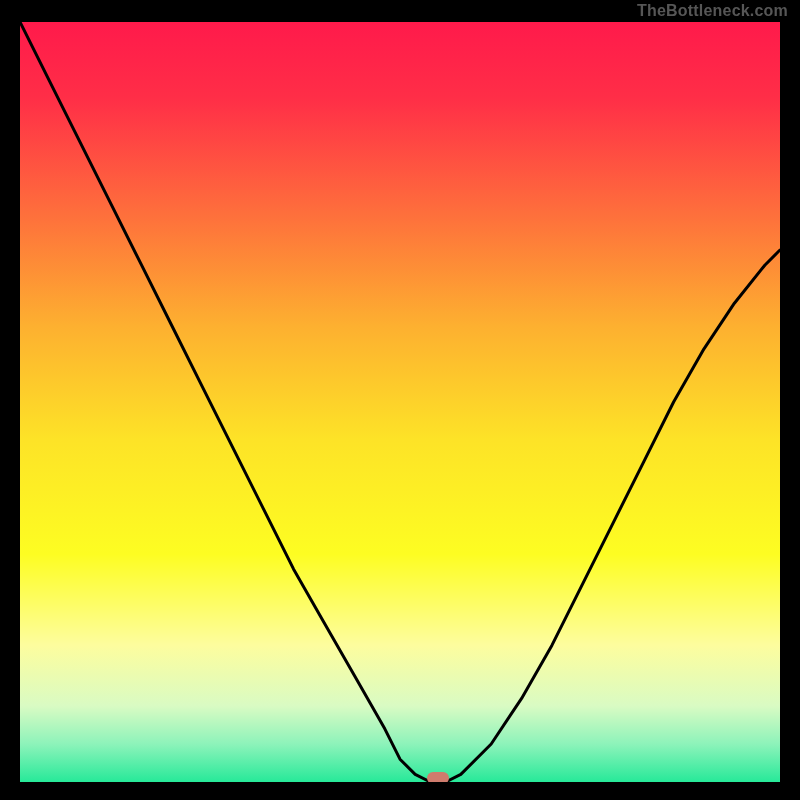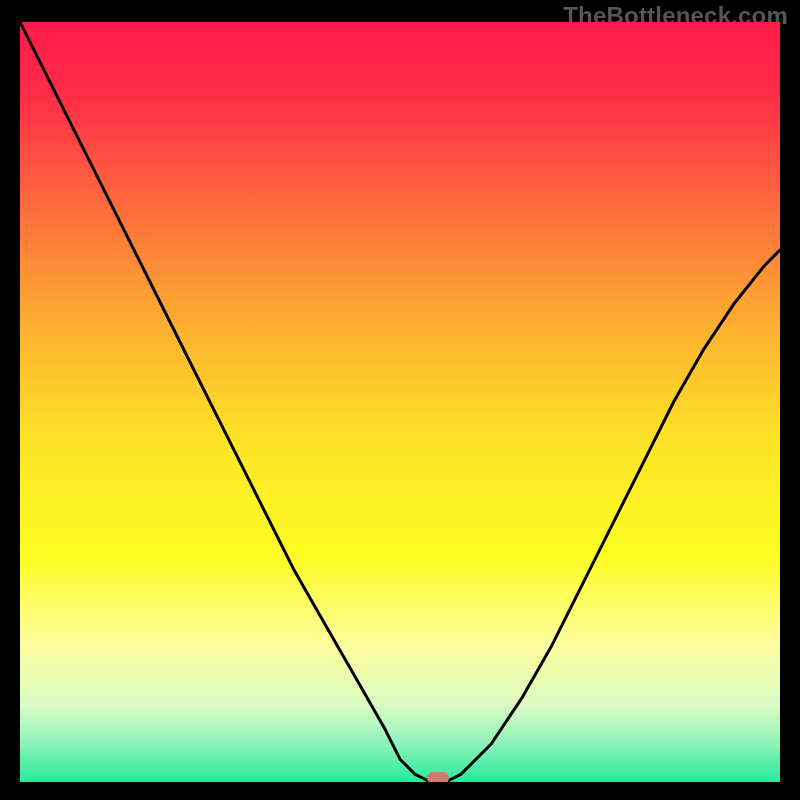--- a/index.html
+++ b/index.html
@@ -14,21 +14,21 @@
     position: relative;
     width: 800px;
     height: 800px;
     background: #000;
   }
   .watermark {
     position: absolute;
     top: 2px;
     right: 12px;
     font-family: Arial, Helvetica, sans-serif;
-    font-size: 24px;
+    font-size: 16px;
     font-weight: 600;
     color: #565656;
     letter-spacing: 0.2px;
   }
   svg {
     position: absolute;
     left: 20px;
     top: 22px;
     display: block;
   }

